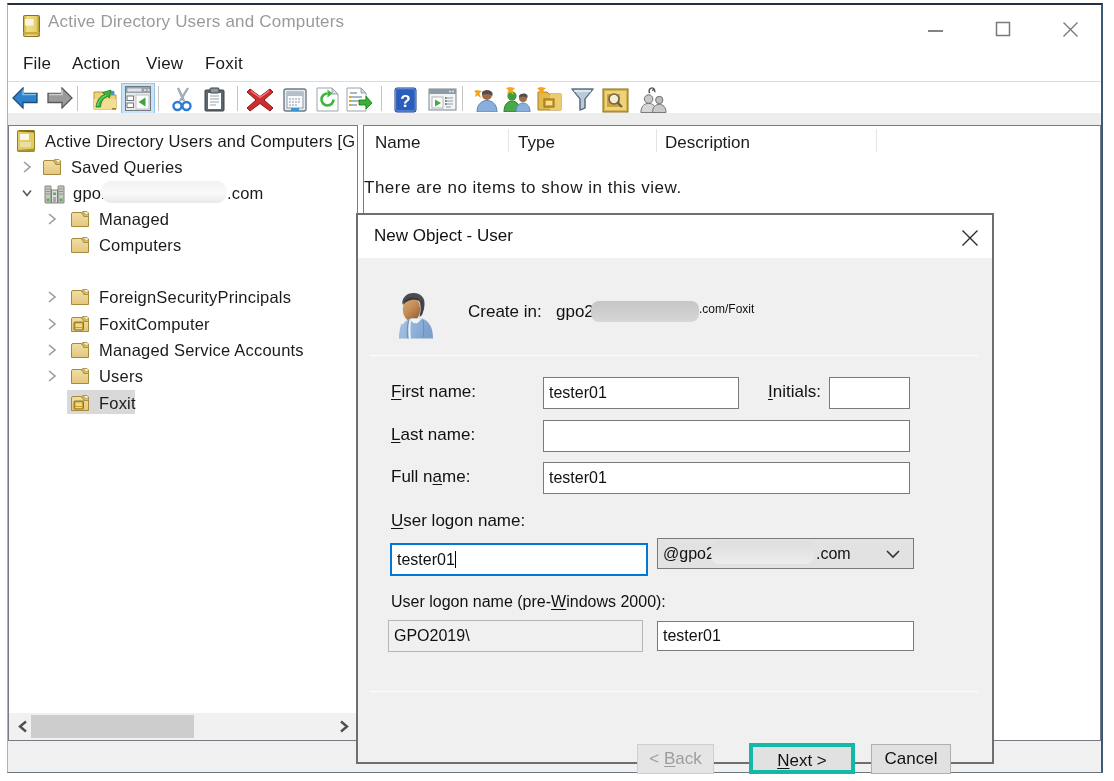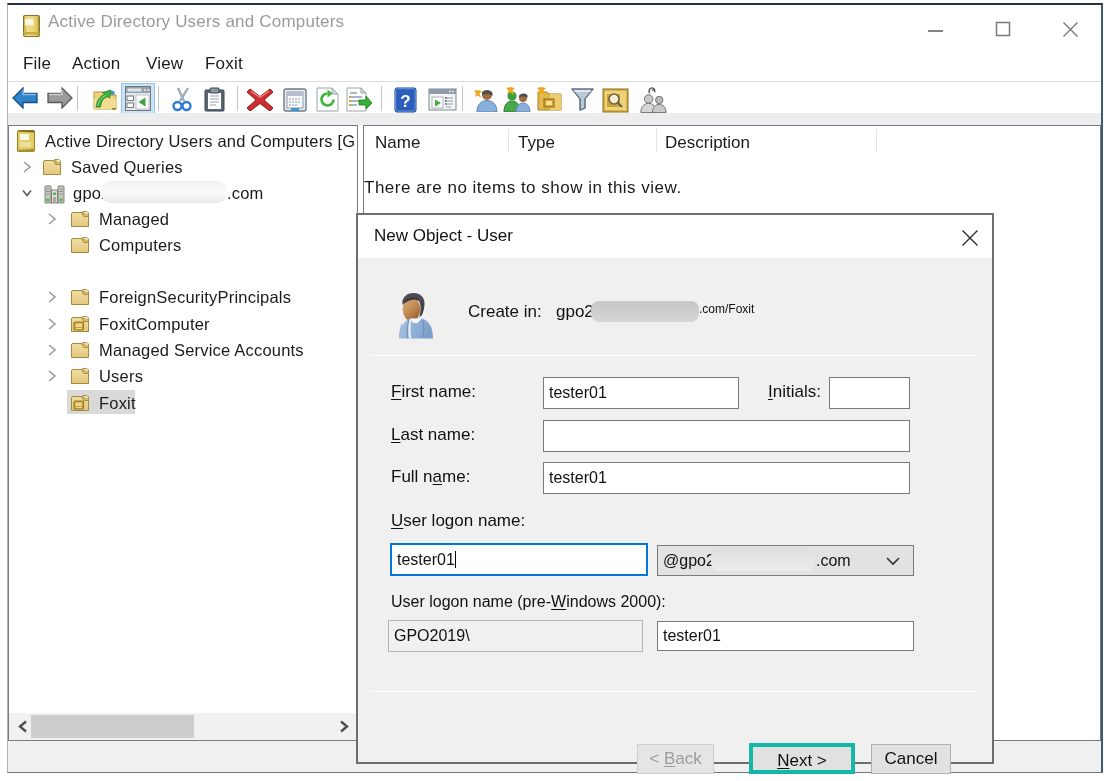--- a/index.html
+++ b/index.html
@@ -417,21 +417,21 @@
     <div class="fld" style="left:471px;top:119px;width:81px;height:32px;"></div>
 
     <label class="lab" style="left:33px;top:167px"><u>L</u>ast name:</label>
     <div class="fld" style="left:185px;top:162px;width:367px;height:32px;"></div>
 
     <label class="lab" style="left:33px;top:209px">Full n<u>a</u>me:</label>
     <div class="fld" style="left:185px;top:204px;width:367px;height:32px;">tester01</div>
 
     <label class="lab" style="left:33px;top:253px"><u>U</u>ser logon name:</label>
     <div class="fld" style="left:32px;top:285px;width:258px;height:33px;border:2px solid #0078d7;padding-top:6px">tester01<span style="border-left:1.3px solid #000">&nbsp;</span></div>
-    <div class="fld" style="left:299px;top:287px;width:257px;height:31px;background:#e2e2e2">@gpo2
+    <div class="fld" style="left:299px;top:280px;width:257px;height:31px;background:#e2e2e2">@gpo2
       <div class="abs" style="left:53px;top:2px;width:103px;height:23px;background:linear-gradient(#dedede,#ececec);border-radius:8px"></div>
       <span class="abs" style="left:158px;top:6px">.com</span>
       <svg class="abs" style="left:227px;top:10px" width="16" height="11">
           <path d="M2 2 L8 8 L14 2" fill="none" stroke="#333" stroke-width="1.6"></path>
         </svg>
     </div>
 
     <label class="lab" style="left:33px;top:335px;font-size:16px">User logon name (pre-<u>W</u>indows 2000):</label>
     <div class="fld" style="left:30px;top:362px;width:255px;height:32px;background:#f0f0f0;border-color:#b5b5b5">GPO2019\</div>
     <div class="fld" style="left:299px;top:363px;width:257px;height:30px;padding-top:5px">tester01</div>

